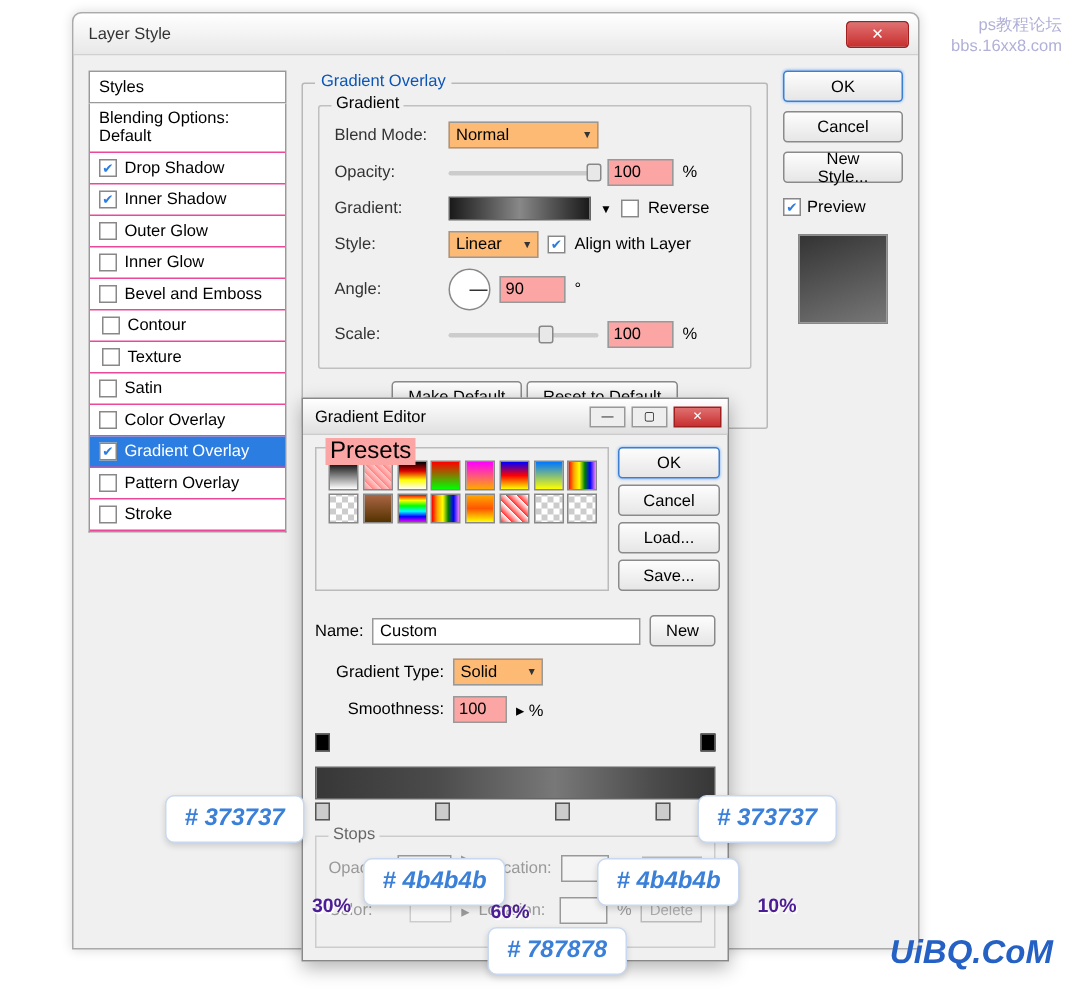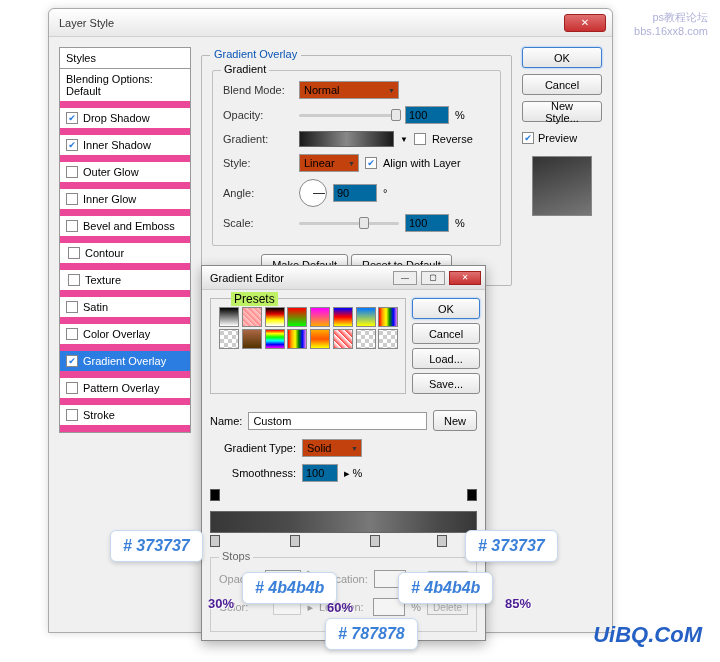--- a/index.html
+++ b/index.html
@@ -5,51 +5,51 @@
 *{box-sizing:border-box;margin:0;padding:0;font-family:Tahoma,Arial,sans-serif;font-size:11px}
 body{background:#fff;width:720px;height:662px;position:relative;overflow:hidden}
 .dlg{position:absolute;left:48px;top:8px;width:565px;height:625px;background:#f0f0f0;border:1px solid #aaa;border-radius:6px 6px 0 0;box-shadow:0 0 8px rgba(0,0,0,.15)}
 .titlebar{height:28px;background:linear-gradient(#fff,#e8e8e8);border-bottom:1px solid #d0d0d0;border-radius:6px 6px 0 0;display:flex;align-items:center;padding:0 6px 0 10px}
 .title{flex:1;color:#333}
 .close-btn{width:42px;height:18px;background:linear-gradient(#e07070,#c83030);border:1px solid #a02020;border-radius:3px;color:#fff;display:flex;align-items:center;justify-content:center;font-size:10px}
 .body{padding:10px;display:flex;gap:10px;height:calc(100% - 28px)}
 .styles-panel{width:132px}
 .styles-header{background:#fff;border:1px solid #999;padding:4px 6px;font-size:11px}
 .styles-list{border:1px solid #999;border-top:none;background:#fff}
-.style-item{padding:4px 6px;display:flex;align-items:center;gap:5px;border-bottom:7px solid #ec4899}
+.style-item{padding:4px 6px;display:flex;align-items:center;gap:5px;border-bottom:1px solid #ec4899}
 .style-item.indent{padding-left:8px}
 .style-item.active{background:#2b7de1;color:#fff}
 .cb{width:12px;height:12px;border:1px solid #888;background:#fff;display:inline-flex;align-items:center;justify-content:center;font-size:9px;color:#2b7de1}
 .center{flex:1;position:relative}
 .group{border:1px solid #b8b8b8;border-radius:2px;padding:10px;position:relative;margin-top:8px;background:#f0f0f0}
 .group-label{position:absolute;top:-8px;left:8px;background:#f0f0f0;padding:0 4px;color:#0a55b5;font-size:11px}
 .sub-group{border:1px solid #c0c0c0;border-radius:2px;padding:10px 10px 6px;margin-top:4px;position:relative}
 .sub-label{position:absolute;top:-8px;left:8px;background:#f0f0f0;padding:0 3px;font-size:11px}
 .row{display:flex;align-items:center;gap:6px;margin-bottom:7px}
 .row-label{width:70px;text-align:left;color:#333}
-.select{border:1px solid #999;background:#c2410c;padding:1px 18px 1px 4px;position:relative;min-width:60px;height:18px;display:flex;align-items:center}
+.select{border:1px solid #999;background:#fdba74;padding:1px 18px 1px 4px;position:relative;min-width:60px;height:18px;display:flex;align-items:center}
 .select::after{content:"▼";position:absolute;right:3px;font-size:7px;color:#333}
 .slider{width:100px;height:3px;background:#ccc;position:relative;border-radius:2px}
 .slider-thumb{position:absolute;width:10px;height:12px;background:#e8e8e8;border:1px solid #888;top:-5px;border-radius:2px}
-.num-input{width:44px;height:18px;border:1px solid #999;background:#0369a1;padding:0 3px;text-align:left}
+.num-input{width:44px;height:18px;border:1px solid #999;background:#fca5a5;padding:0 3px;text-align:left}
 .grad-swatch{width:95px;height:16px;border:1px solid #666;background:linear-gradient(90deg,#1a1a1a,#505050,#888,#505050,#1a1a1a)}
 .angle-dial{width:28px;height:28px;border:1px solid #888;border-radius:50%;background:#fff;position:relative}
 .angle-dial::after{content:"";position:absolute;width:12px;height:1px;background:#333;top:50%;left:50%;transform-origin:left}
 .btn{background:linear-gradient(#fdfdfd,#e6e6e6);border:1px solid #8a8a8a;border-radius:3px;padding:2px 10px;min-width:68px;text-align:center;height:21px;display:inline-flex;align-items:center;justify-content:center}
 .btn.primary{border:1px solid #3c7fd0;box-shadow:0 0 2px #6af}
 .right-col{width:80px;display:flex;flex-direction:column;gap:6px;align-items:stretch}
 .preview-box{width:60px;height:60px;border:1px solid #888;background:linear-gradient(160deg,#333,#777);margin:6px auto}
 .ge-dlg{position:absolute;left:0;top:218px;width:285px;background:#f0f0f0;border:1px solid #888;box-shadow:0 4px 12px rgba(0,0,0,.3)}
 .ge-title{height:24px;background:linear-gradient(#fff,#e0e0e0);border-bottom:1px solid #ccc;display:flex;align-items:center;padding:0 4px 0 8px;gap:4px}
 .ge-title-text{flex:1}
 .win-btn{width:24px;height:14px;border:1px solid #999;background:#eee;font-size:8px;display:flex;align-items:center;justify-content:center}
 .win-btn.x{background:linear-gradient(#e07070,#c83030);color:#fff;border-color:#a02020;width:32px}
 .ge-body{padding:8px;display:flex;gap:6px}
 .presets{border:1px solid #bbb;padding:8px;position:relative;width:196px}
-.presets-label{position:absolute;top:-7px;left:20px;background:#bef264;padding:0 3px;font-size:12px}
+.presets-label{position:absolute;top:-7px;left:6px;background:#fca5a5;padding:0 3px;font-size:16px}
 .swatches{display:grid;grid-template-columns:repeat(8,1fr);gap:2px;width:180px}
 .sw{width:20px;height:20px;border:1px solid #888}
 .ge-right{display:flex;flex-direction:column;gap:4px}
 .ge-lower{padding:0 8px 8px}
 .name-row{display:flex;align-items:center;gap:6px;margin:8px 0}
 .text-input{flex:1;height:18px;border:1px solid #999;background:#fff;padding:0 4px}
 .grad-bar{width:100%;height:22px;border:1px solid #666;background:linear-gradient(90deg,#373737 0%,#4b4b4b 30%,#787878 60%,#4b4b4b 85%,#373737 100%);margin:8px 0 2px}
 .stops-track{height:14px;position:relative}
 .stop{position:absolute;width:10px;height:12px;border:1px solid #555;background:#ccc;top:0}
 .stops-group{border:1px solid #ccc;padding:8px;margin-top:8px;position:relative;color:#999}
@@ -289,15 +289,15 @@
   </div>
 </div>
 
 <div class="callout" style="left:110px;top:530px"># 373737</div>
 <div class="callout" style="left:465px;top:530px"># 373737</div>
 <div class="callout" style="left:242px;top:572px"># 4b4b4b</div>
 <div class="callout" style="left:398px;top:572px"># 4b4b4b</div>
 <div class="callout" style="left:325px;top:618px"># 787878</div>
 <div class="pct" style="left:208px;top:596px">30%</div>
 <div class="pct" style="left:327px;top:600px">60%</div>
-<div class="pct" style="left:505px;top:596px">85%</div>
+<div class="pct" style="left:505px;top:596px">10%</div>
 
 <div class="logo">UiBQ.CoM</div>
 
 </body></html>

